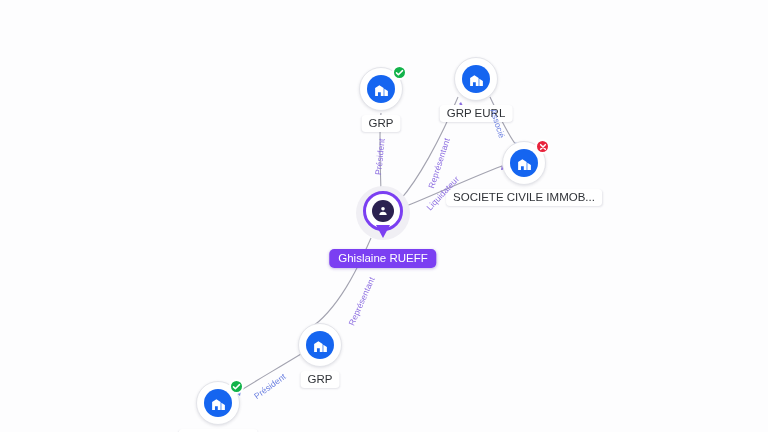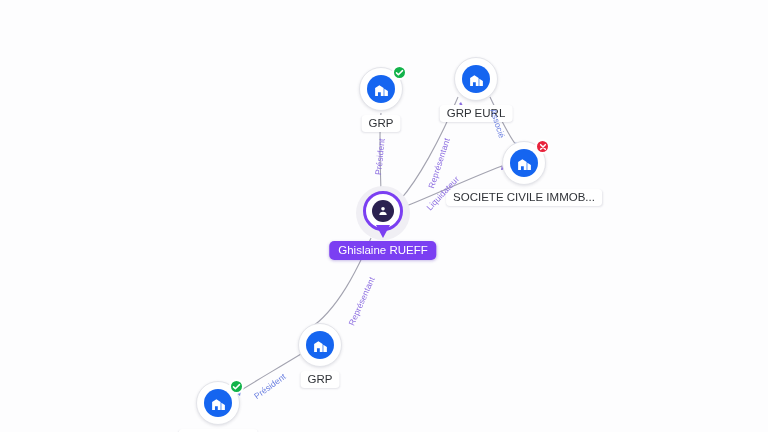--- a/index.html
+++ b/index.html
@@ -119,21 +119,21 @@
     top: 26px;
     background: #ffffff;
     border-radius: 4px;
     padding: 2px 7px 3px 7px;
     font-size: 11.5px;
     color: #2f3237;
     white-space: nowrap;
     box-shadow: 0 1px 2px rgba(40,40,70,0.12);
   }
   .node-label.person-label {
-    top: 28px;
+    top: 36px;
     background: #7b3ff2;
     color: #ffffff;
     font-size: 11.5px;
     padding: 3px 9px 4px 9px;
     border-radius: 5px;
     box-shadow: 0 1px 3px rgba(80,40,180,0.3);
   }
   .edge-label {
     position: absolute;
     font-size: 8.5px;

